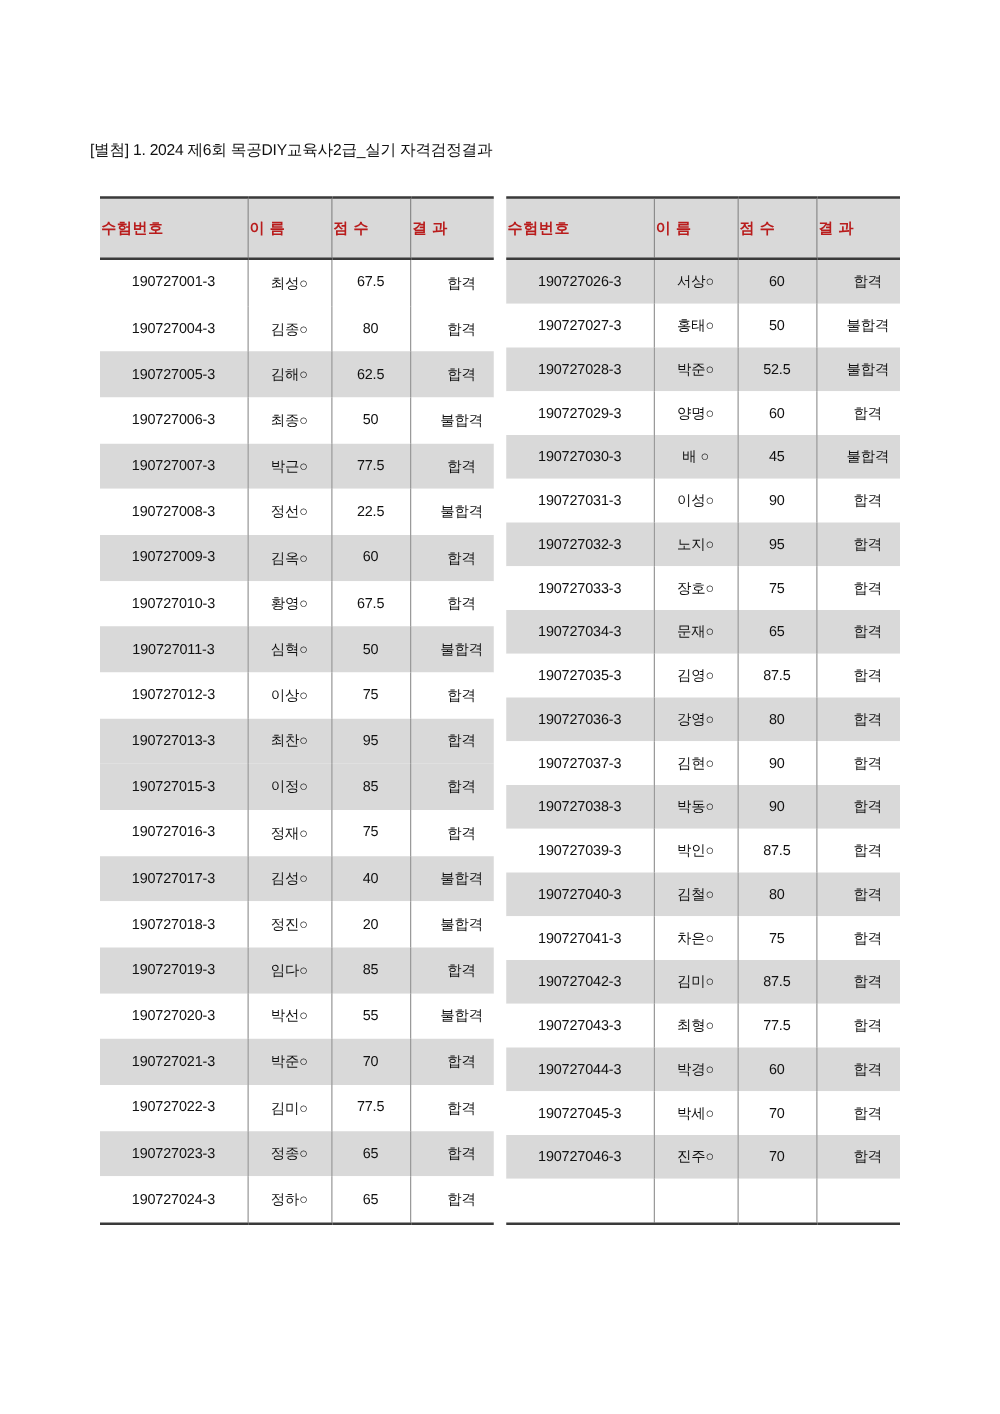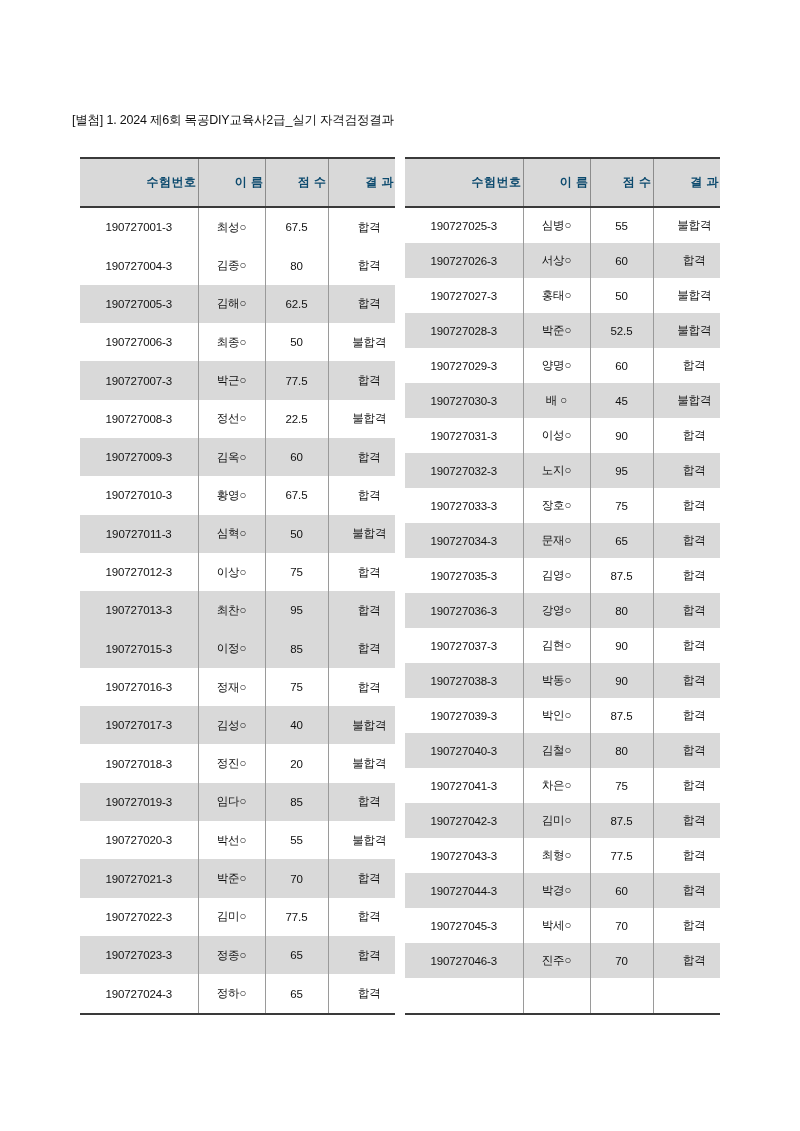--- a/index.html
+++ b/index.html
@@ -60,23 +60,23 @@
   .result-table thead th {
     height: 45px;
     background: #d9d9d9;
     border-top: 2.5px solid #3a3a3a;
     border-bottom: 2.5px solid #3a3a3a;
     border-left: 1px solid #8c8c8c;
     border-right: 1px solid #8c8c8c;
     font-weight: bold;
     font-size: 12px;
     letter-spacing: 0.5px;
-    text-align: right;
+    text-align: left;
     vertical-align: middle;
-    color: #0c4a6e;
+    color: #b91c1c;
   }
   .result-table thead th:first-child { border-left: none; }
   .result-table thead th:last-child  { border-right: none; margin-left: 41px; }
 
   .result-table tbody td {
     height: 33px;
     border-left: 1px solid #9a9a9a;
     border-right: 1px solid #9a9a9a;
     text-align: center;
     vertical-align: middle;
@@ -262,26 +262,20 @@
       </colgroup>
       <thead>
         <tr>
           <th>수험번호</th>
           <th>이 름</th>
           <th>점 수</th>
           <th>결 과</th>
         </tr>
       </thead>
       <tbody>
-          <tr class="plain">
-            <td class="cell-id">190727025-3</td>
-            <td class="cell-name">심병○</td>
-            <td class="cell-score">55</td>
-            <td class="cell-res">불합격</td>
-          </tr>
           <tr class="shade">
             <td class="cell-id">190727026-3</td>
             <td class="cell-name">서상○</td>
             <td class="cell-score">60</td>
             <td class="cell-res">합격</td>
           </tr>
           <tr class="plain">
             <td class="cell-id">190727027-3</td>
             <td class="cell-name">홍태○</td>
             <td class="cell-score">50</td>

